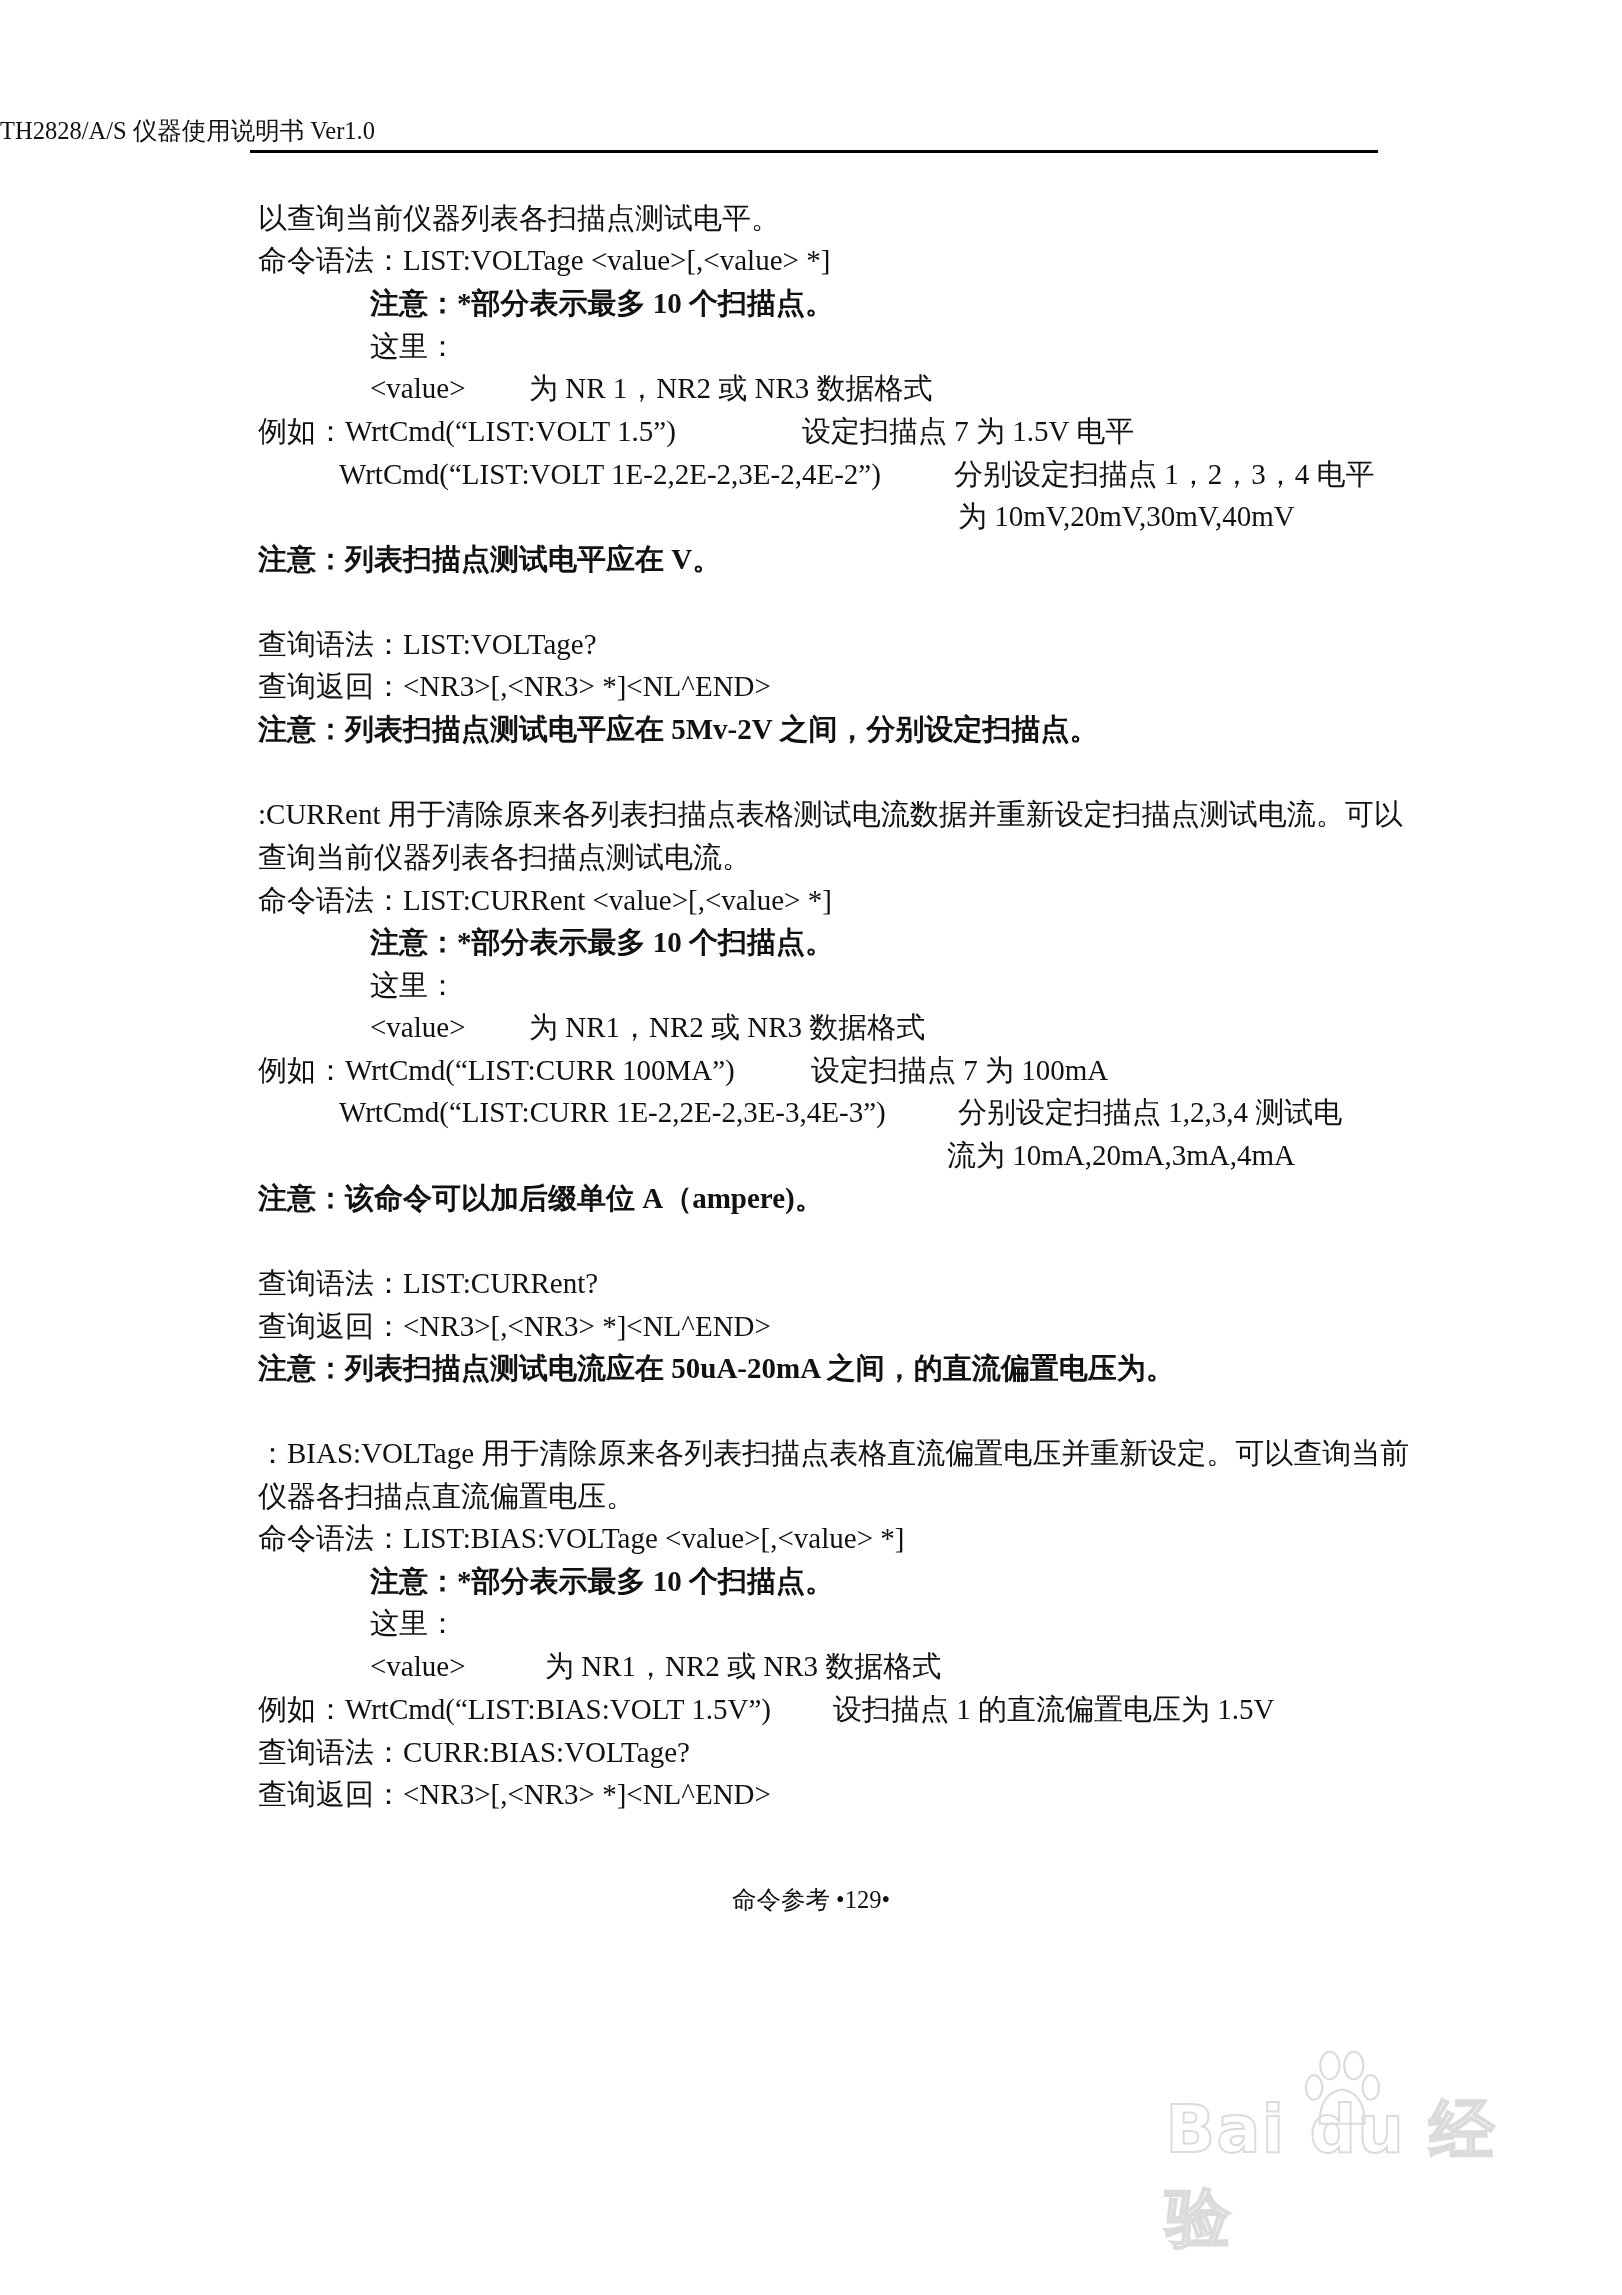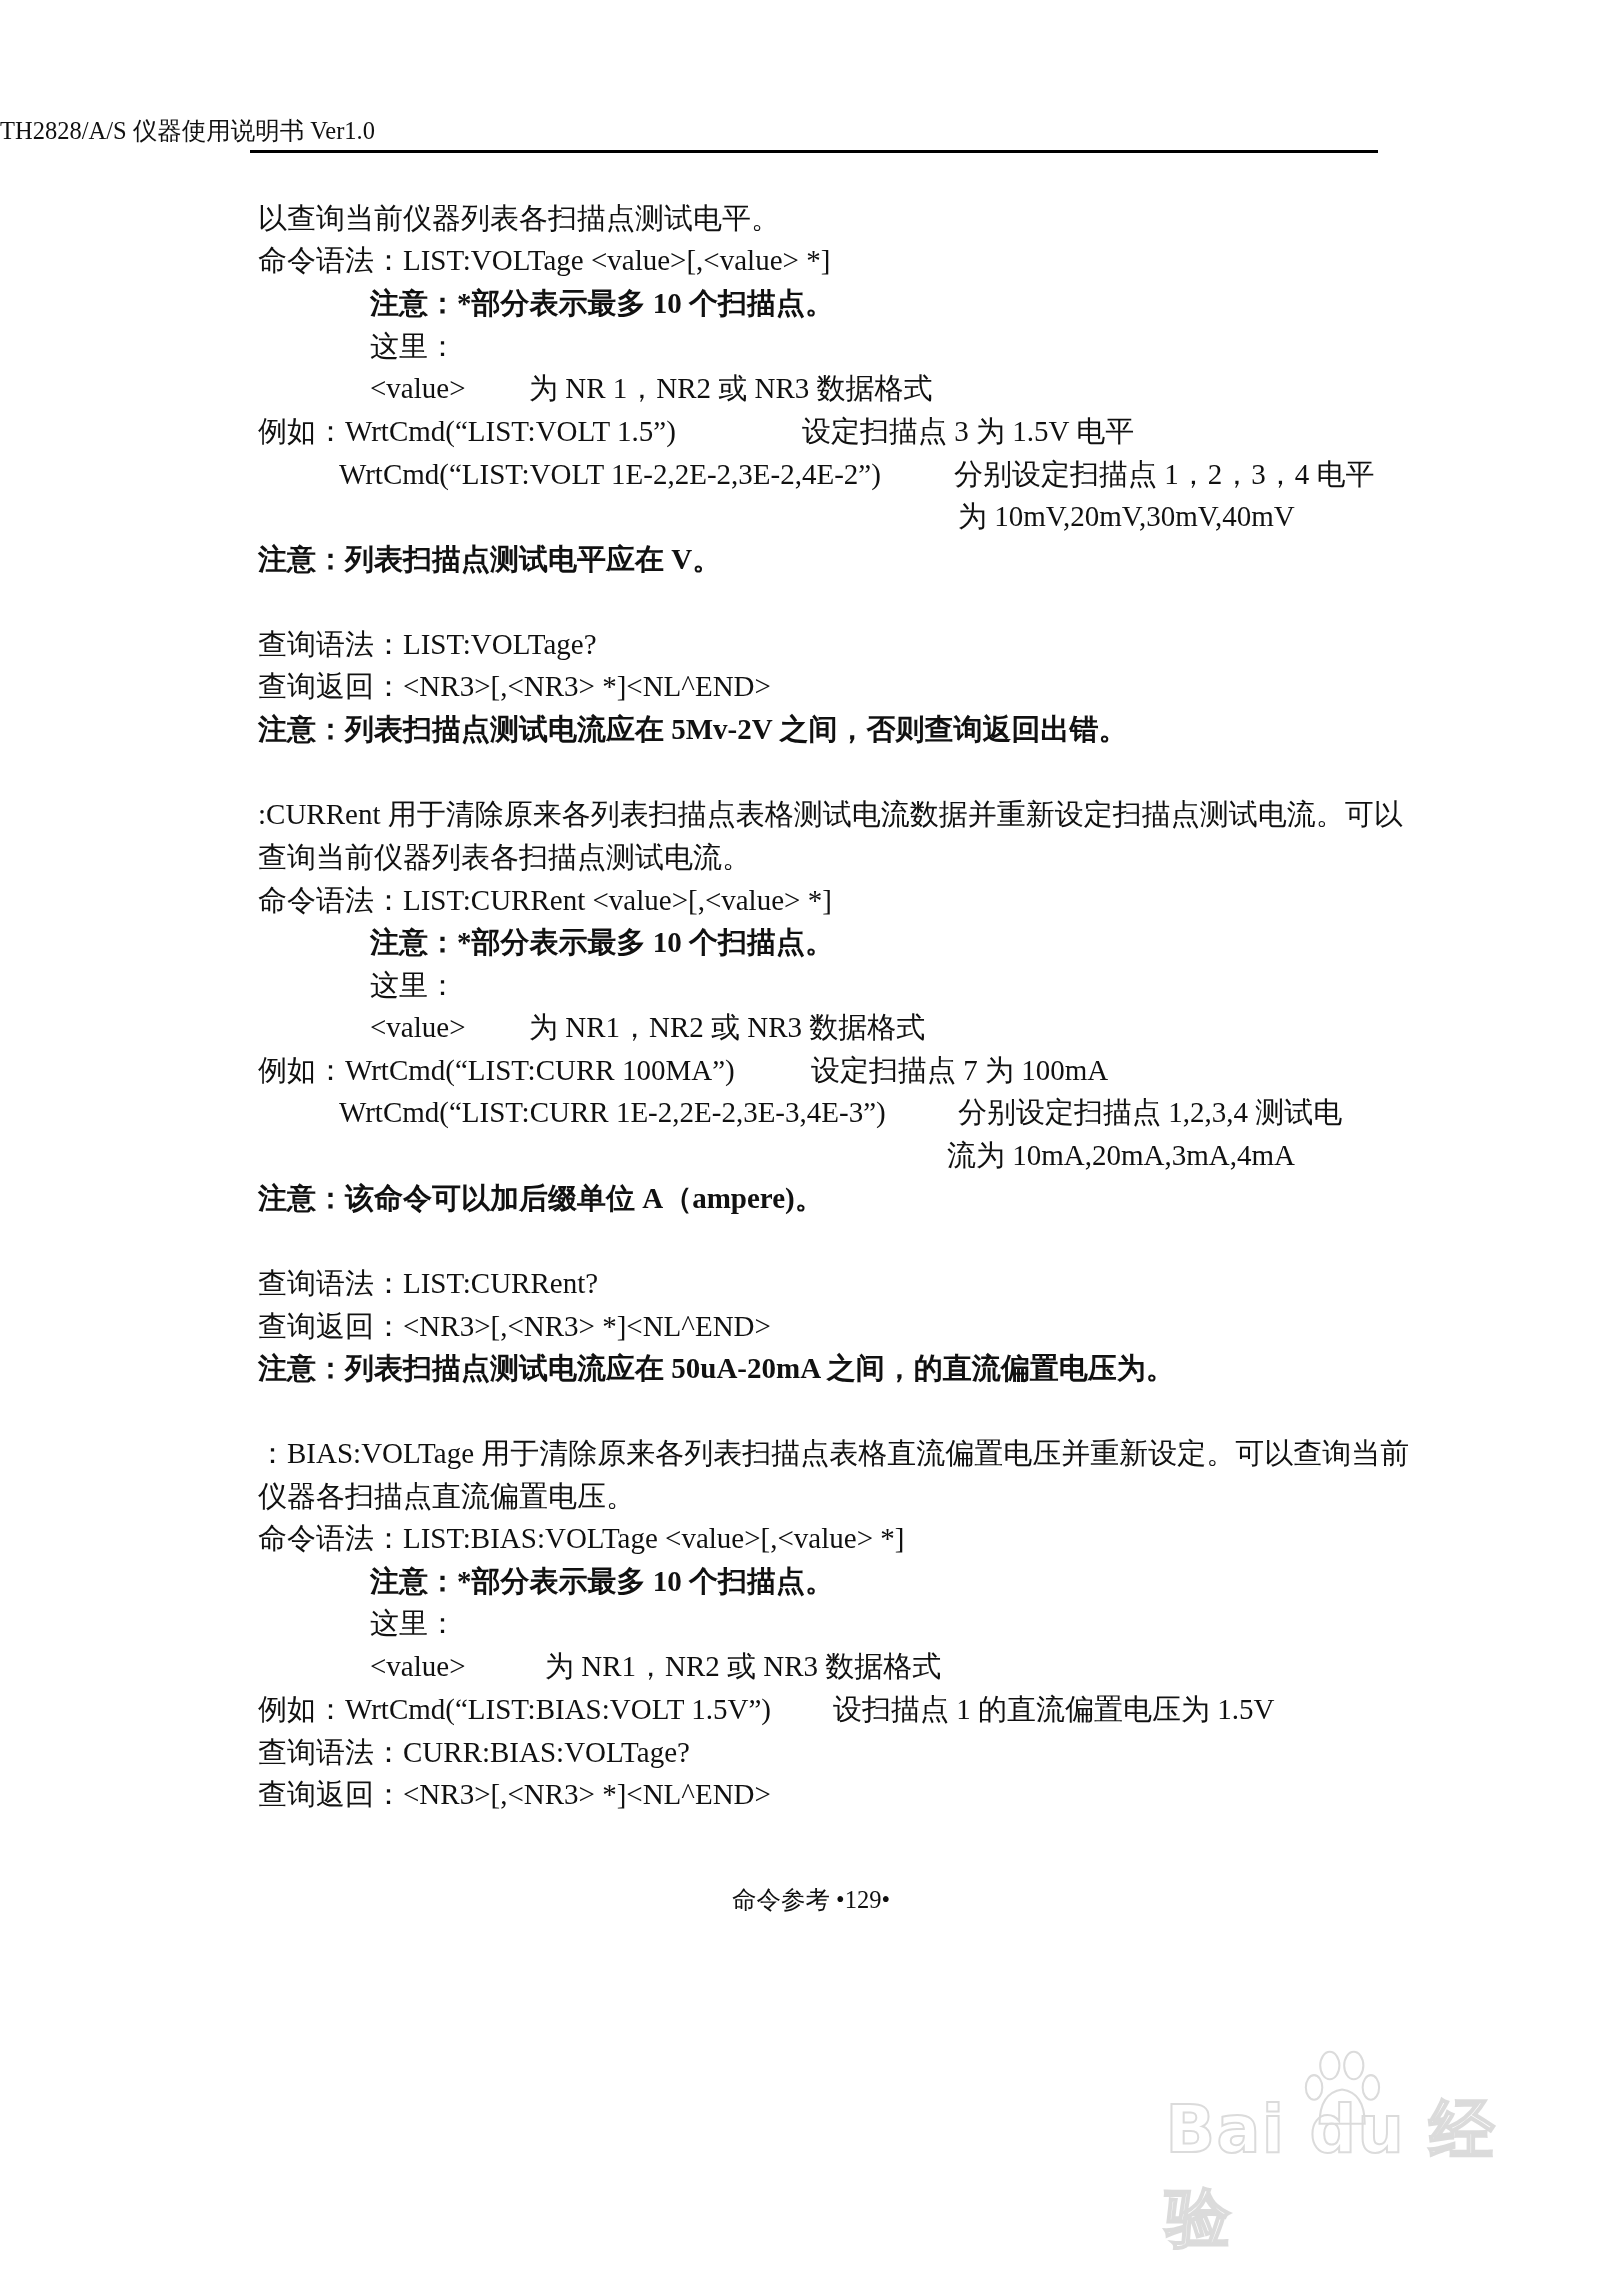--- a/index.html
+++ b/index.html
@@ -27,28 +27,28 @@
 <div class="hdr-title">TH2828/A/S 仪器使用说明书 Ver1.0</div>
 <div class="hdr-rule"></div>
 
 <div class="ln c0" style="top:203px">以查询当前仪器列表各扫描点测试电平。</div>
 <div class="ln c0" style="top:245px">命令语法：LIST:VOLTage &lt;value&gt;[,&lt;value&gt; *]</div>
 <div class="ln c2 b" style="top:288px">注意：*部分表示最多 10 个扫描点。</div>
 <div class="ln c2" style="top:331px">这里：</div>
 <div class="ln c2" style="top:373px">&lt;value&gt;</div>
 <div class="ln" style="top:373px;left:529px">为 NR 1，NR2 或 NR3 数据格式</div>
 <div class="ln c0" style="top:416px">例如：WrtCmd(“LIST:VOLT 1.5”)</div>
-<div class="ln" style="top:416px;left:802px">设定扫描点 3 为 1.5V 电平</div>
+<div class="ln" style="top:416px;left:802px">设定扫描点 7 为 1.5V 电平</div>
 <div class="ln c1" style="top:459px">WrtCmd(“LIST:VOLT 1E-2,2E-2,3E-2,4E-2”)</div>
 <div class="ln" style="top:459px;left:954px">分别设定扫描点 1，2，3，4 电平</div>
 <div class="ln" style="top:501px;left:958px">为 10mV,20mV,30mV,40mV</div>
 <div class="ln c0 b" style="top:544px">注意：列表扫描点测试电平应在 V。</div>
 <div class="ln c0" style="top:629px">查询语法：LIST:VOLTage?</div>
 <div class="ln c0" style="top:671px">查询返回：&lt;NR3&gt;[,&lt;NR3&gt; *]&lt;NL^END&gt;</div>
-<div class="ln c0 b" style="top:714px">注意：列表扫描点测试电流应在 5Mv-2V 之间，否则查询返回出错。</div>
+<div class="ln c0 b" style="top:714px">注意：列表扫描点测试电平应在 5Mv-2V 之间，分别设定扫描点。</div>
 
 <div class="ln c0" style="top:799px">:CURRent 用于清除原来各列表扫描点表格测试电流数据并重新设定扫描点测试电流。可以</div>
 <div class="ln c0" style="top:842px">查询当前仪器列表各扫描点测试电流。</div>
 <div class="ln c0" style="top:885px">命令语法：LIST:CURRent &lt;value&gt;[,&lt;value&gt; *]</div>
 <div class="ln c2 b" style="top:927px">注意：*部分表示最多 10 个扫描点。</div>
 <div class="ln c2" style="top:970px">这里：</div>
 <div class="ln c2" style="top:1012px">&lt;value&gt;</div>
 <div class="ln" style="top:1012px;left:529px">为 NR1，NR2 或 NR3 数据格式</div>
 <div class="ln c0" style="top:1055px">例如：WrtCmd(“LIST:CURR 100MA”)</div>
 <div class="ln" style="top:1055px;left:811px">设定扫描点 7 为 100mA</div>

